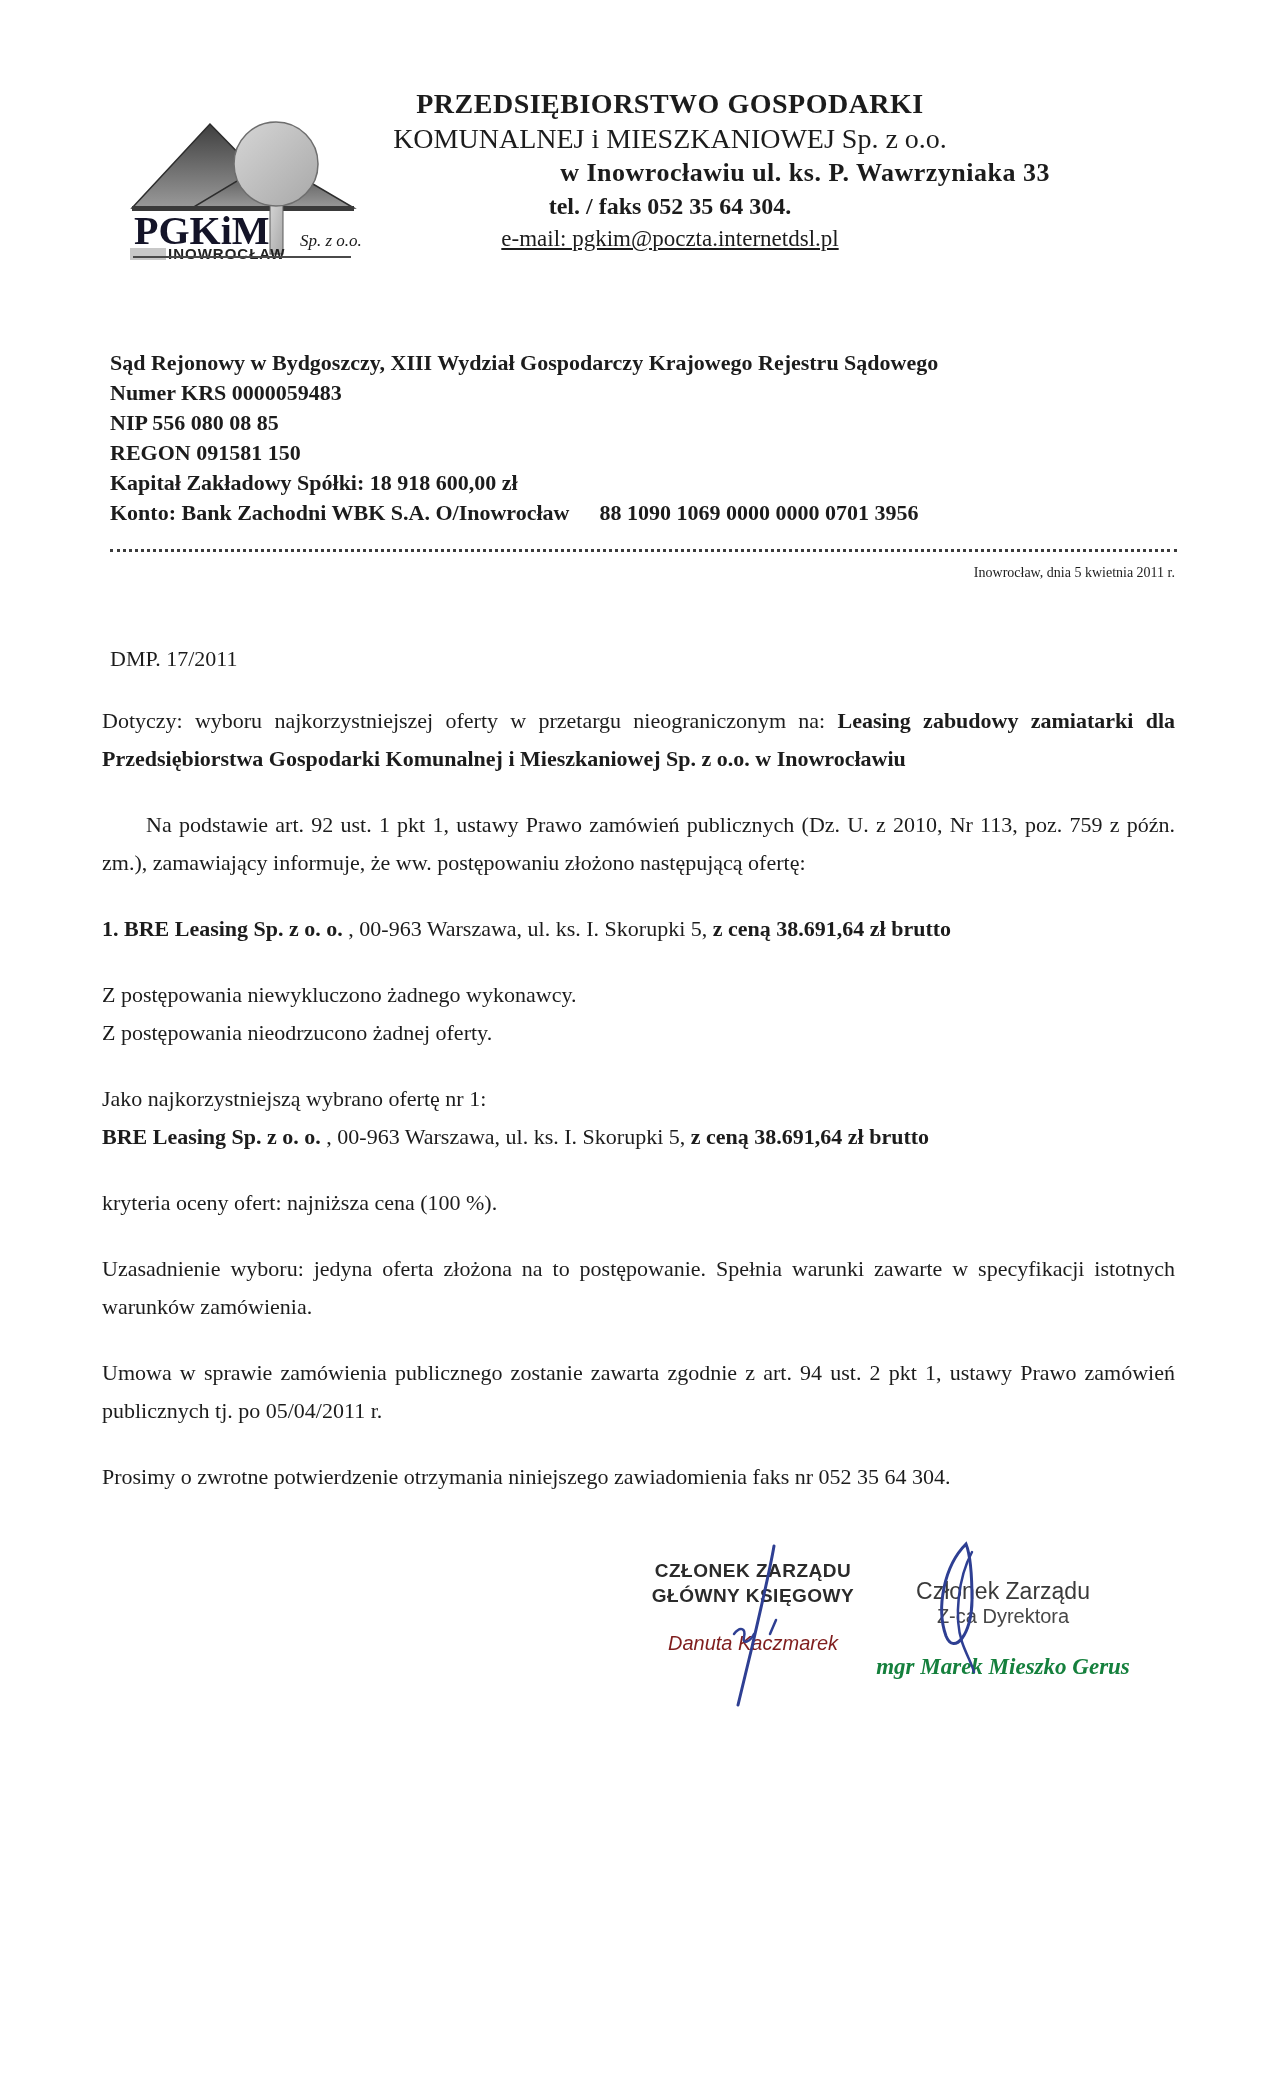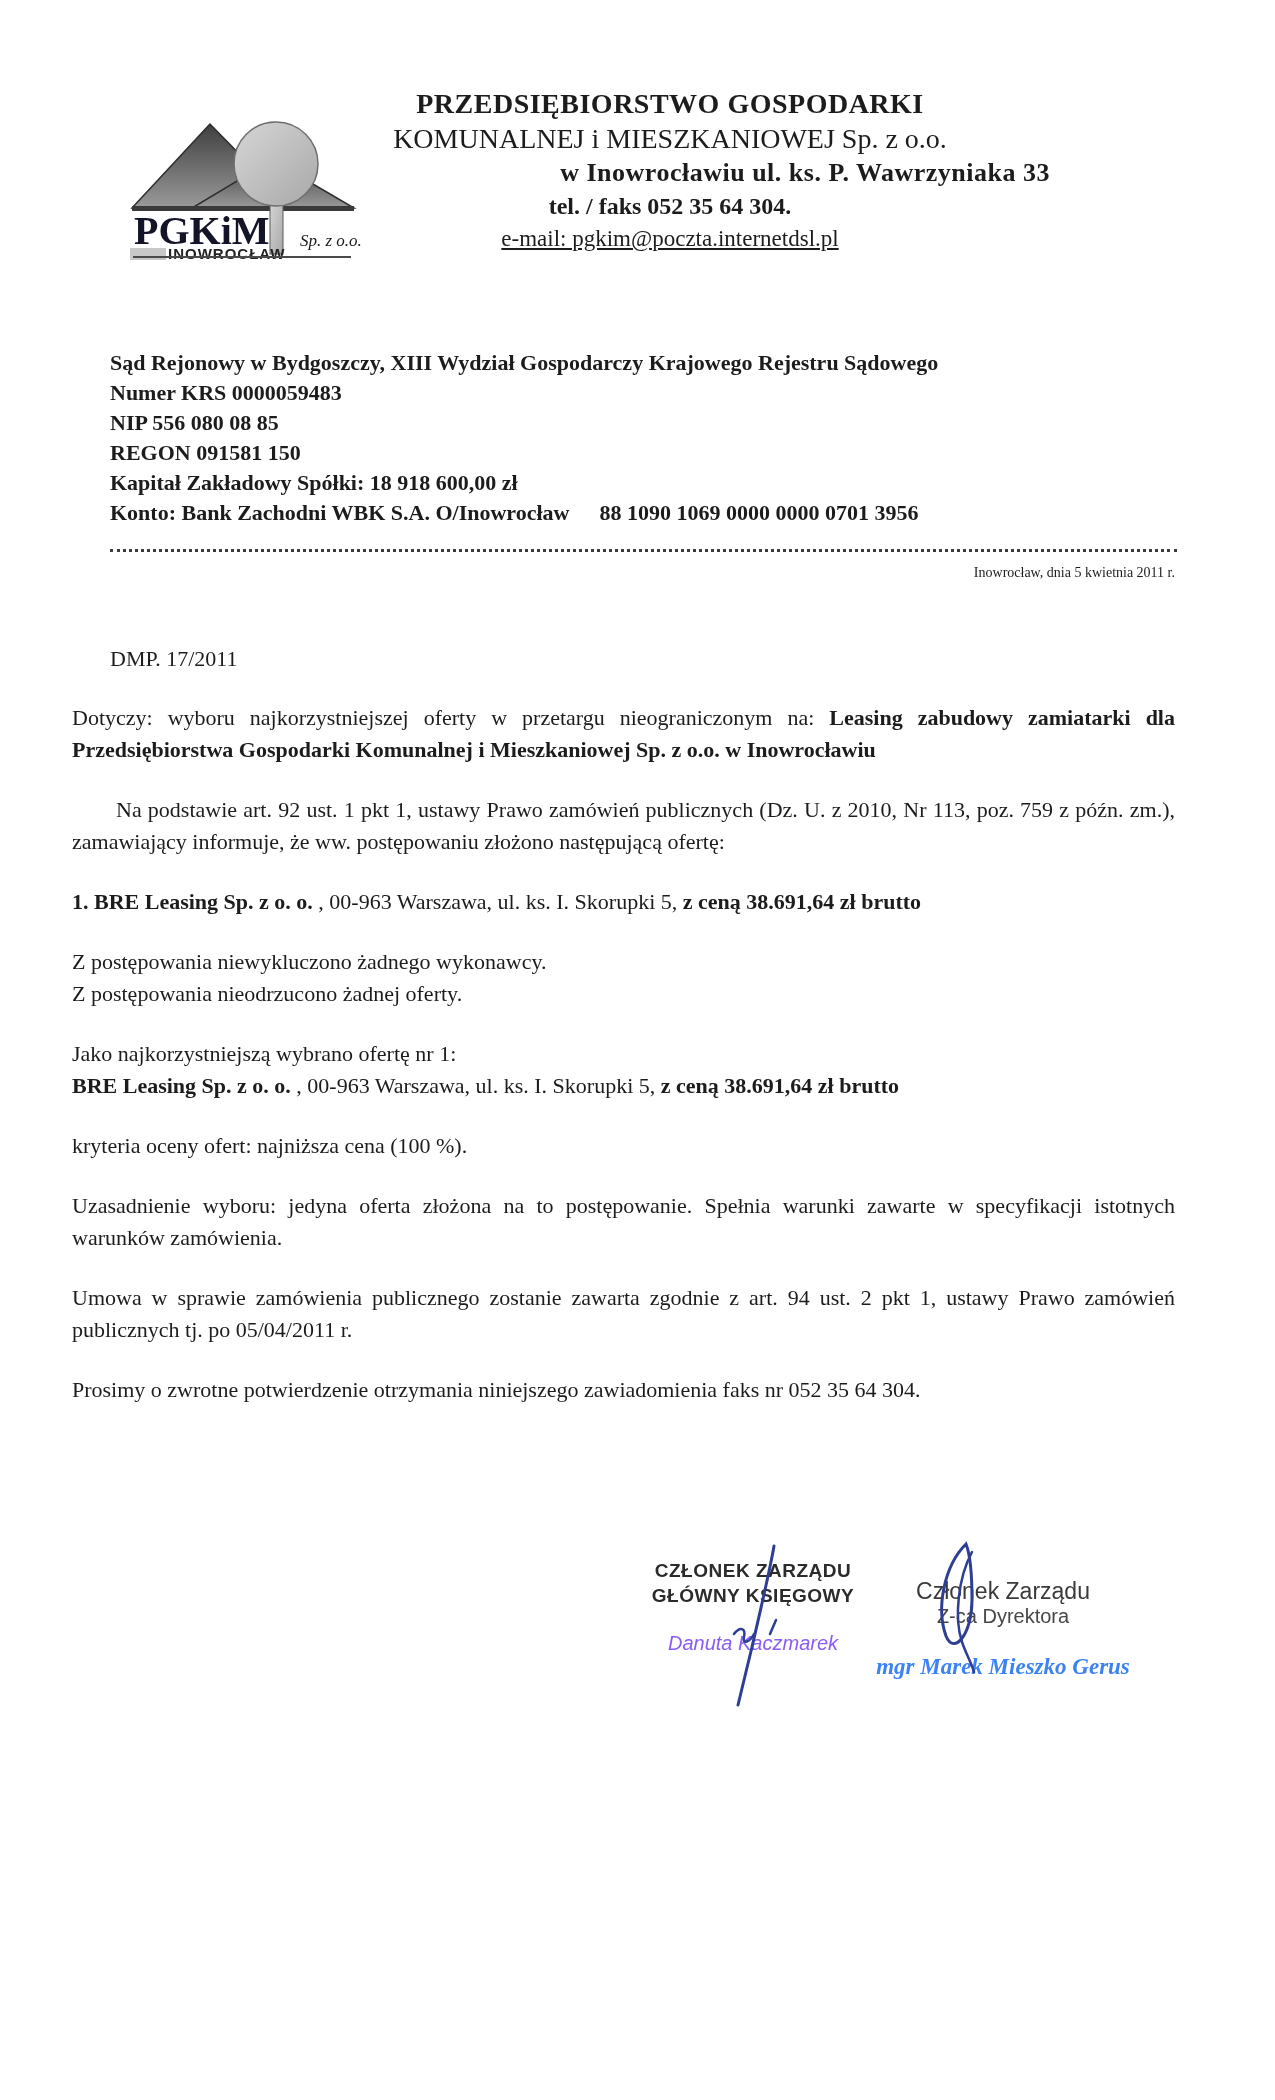--- a/index.html
+++ b/index.html
@@ -22,38 +22,38 @@
   .head-phone{font-weight:bold;font-size:24px;line-height:32px;}
   .head-email{font-size:23px;line-height:34px;text-decoration:underline;}
   
   .registry{margin:0 92px 0 110px;font-weight:bold;font-size:22px;line-height:30px;}
   .acct-num{margin-left:30px;}
   
   .dotted-rule{margin:20px 98px 0 110px;border-bottom:3px dotted #3c3c3c;height:1px;}
   .dateline{margin:6px 100px 4px 0;text-align:right;font-size:14px;line-height:30px;}
   
   .reference{margin:56px 0 0 110px;font-size:22px;line-height:30px;}
-  p.doc{margin:28px 100px 0 72px;font-size:22px;line-height:32px;}
+  p.doc{margin:28px 100px 0 102px;font-size:22px;line-height:38px;}
   .justified{text-align:justify;}
   .indent{text-indent:44px;}
   .tight{margin-top:15px;}
   .gap35{margin-top:35px;}
   .gap30{margin-top:30px;}
   b,.b{font-weight:bold;}
   
   .sig-left{position:absolute;left:648px;top:1558px;width:210px;text-align:center;
             font-family:"Liberation Sans", sans-serif;}
   .sig-left .t{font-size:19px;font-weight:bold;color:#2b2b2b;letter-spacing:.5px;line-height:25px;}
-  .sig-left .n{margin-top:24px;font-size:20px;font-style:italic;color:#8b5cf6;}
+  .sig-left .n{margin-top:24px;font-size:20px;font-style:italic;color:#7f1d1d;}
   .sig-right{position:absolute;left:872px;top:1578px;width:262px;text-align:center;
              font-family:"Liberation Sans", sans-serif;}
   .sig-right .t1{font-size:23px;color:#3a3a3a;line-height:26px;}
   .sig-right .t2{font-size:20px;color:#474747;line-height:24px;}
   .sig-right .n{margin-top:26px;font-family:"Liberation Serif", serif;font-style:italic;
-                font-weight:600;font-size:23px;color:#3b82f6;}
+                font-weight:600;font-size:23px;color:#15803d;}
   .sig-stroke{position:absolute;pointer-events:none;}
 </style>
 </head>
 <body>
 
 <div class="page">
 
   <div class="letterhead">
 
     <div class="logo">

